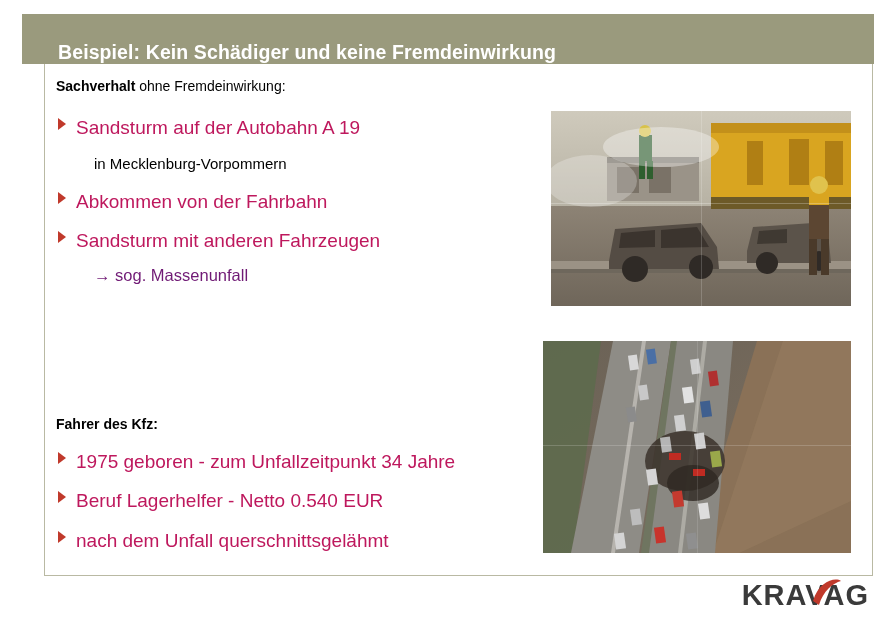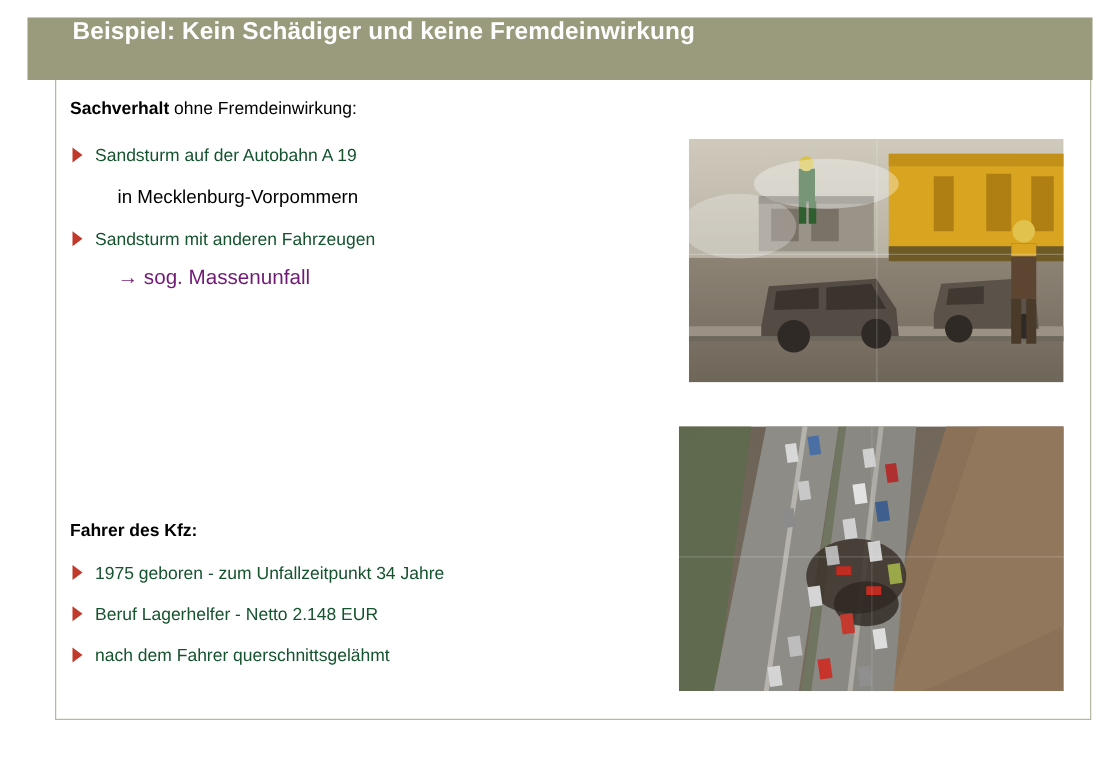--- a/index.html
+++ b/index.html
@@ -30,21 +30,21 @@
   }
   
   .title-band {
     position: absolute;
     left: 44px;
     top: 14px;
     width: 830px;
     height: 50px;
     background: #9a9a7d;
     display: flex;
-    align-items: flex-start;
+    align-items: flex-end;
   }
   .title-text {
     color: #ffffff;
     font-size: 19.5px;
     font-weight: bold;
     padding-left: 14px;
     letter-spacing: 0.1px;
     white-space: nowrap;
   }
   
@@ -83,22 +83,22 @@
   .bullet-marker {
     flex: 0 0 auto;
     width: 20px;
     padding-top: 2px;
     color: #c0392b;
     font-size: 15px;
     line-height: 1;
   }
   .bullet-marker svg { display: block; }
   .bullet-text {
-    font-size: 14px;
-    color: #14532d;
+    font-size: 19px;
+    color: #be185d;
     line-height: 1.35;
   }
   .sub-line {
     font-size: 15px;
     color: #000000;
     margin: 0 0 14px 20px;
     line-height: 1.35;
   }
   .sub-line.indented {
     margin-left: 38px;
@@ -181,20 +181,28 @@
     <div class="bullet-row">
       <span class="bullet-marker">
         <svg width="12" height="14" viewBox="0 0 12 14">
             <path d="M2,1 L10,7 L2,13 Z" fill="#c0392b"></path>
           </svg>
       </span>
       <span class="bullet-text">Sandsturm auf der  Autobahn A 19</span>
     </div>
     <div class="sub-line indented">in Mecklenburg-Vorpommern</div>
 
+    <div class="bullet-row">
+      <span class="bullet-marker">
+        <svg width="12" height="14" viewBox="0 0 12 14">
+            <path d="M2,1 L10,7 L2,13 Z" fill="#c0392b"></path>
+          </svg>
+      </span>
+      <span class="bullet-text">Abkommen von der Fahrbahn</span>
+    </div>
 
     <div class="bullet-row">
       <span class="bullet-marker">
         <svg width="12" height="14" viewBox="0 0 12 14">
             <path d="M2,1 L10,7 L2,13 Z" fill="#c0392b"></path>
           </svg>
       </span>
       <span class="bullet-text">Sandsturm mit anderen Fahrzeugen</span>
     </div>
 
@@ -214,30 +222,30 @@
       </span>
       <span class="bullet-text">1975 geboren - zum Unfallzeitpunkt 34 Jahre</span>
     </div>
 
     <div class="bullet-row">
       <span class="bullet-marker">
         <svg width="12" height="14" viewBox="0 0 12 14">
             <path d="M2,1 L10,7 L2,13 Z" fill="#c0392b"></path>
           </svg>
       </span>
-      <span class="bullet-text">Beruf  Lagerhelfer -  Netto 2.148 EUR</span>
-    </div>
-
-    <div class="bullet-row">
-      <span class="bullet-marker">
-        <svg width="12" height="14" viewBox="0 0 12 14">
-            <path d="M2,1 L10,7 L2,13 Z" fill="#c0392b"></path>
-          </svg>
-      </span>
-      <span class="bullet-text">nach dem Fahrer querschnittsgelähmt</span>
+      <span class="bullet-text">Beruf  Lagerhelfer -  Netto 0.540 EUR</span>
+    </div>
+
+    <div class="bullet-row">
+      <span class="bullet-marker">
+        <svg width="12" height="14" viewBox="0 0 12 14">
+            <path d="M2,1 L10,7 L2,13 Z" fill="#c0392b"></path>
+          </svg>
+      </span>
+      <span class="bullet-text">nach dem Unfall querschnittsgelähmt</span>
     </div>
   </div>
 
   <div class="photo photo1">
     <svg width="300" height="195" viewBox="0 0 300 195" preserveAspectRatio="none">
       <defs>
         <linearGradient id="sky1" x1="0" y1="0" x2="0" y2="1">
           <stop offset="0%" stop-color="#cfcabc"></stop>
           <stop offset="100%" stop-color="#b7b2a4"></stop>
         </linearGradient>
@@ -341,14 +349,22 @@
       <rect x="144" y="192" width="10" height="16" fill="#8f8f8f" transform="rotate(-8 149 200)"></rect>
 
       <rect x="126" y="112" width="12" height="7" fill="#c02b22"></rect>
       <rect x="150" y="128" width="12" height="7" fill="#c02b22"></rect>
 
       <rect x="0" y="104" width="308" height="1" fill="#ffffff" opacity="0.18"></rect>
       <rect x="154" y="0" width="1" height="212" fill="#ffffff" opacity="0.12"></rect>
     </svg>
   </div>
 
+  <div class="logo">
+    <div class="logo-text">
+      <span>KRAVAG</span>
+      <svg class="logo-swoosh" viewBox="0 0 34 34">
+        <path d="M4,26 C10,6 26,2 32,6 C24,8 14,16 10,30 Z" fill="#c0392b"></path>
+      </svg>
+    </div>
+  </div>
 
 </div>
 
 </body></html>

